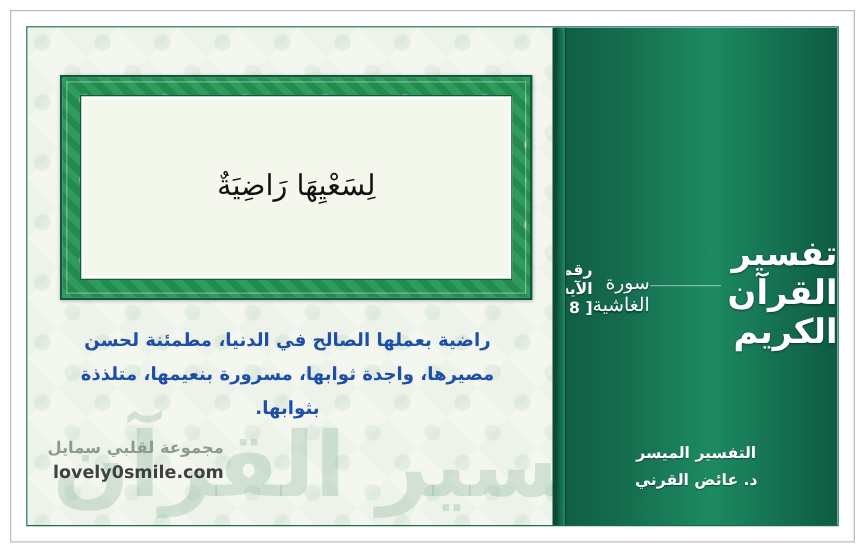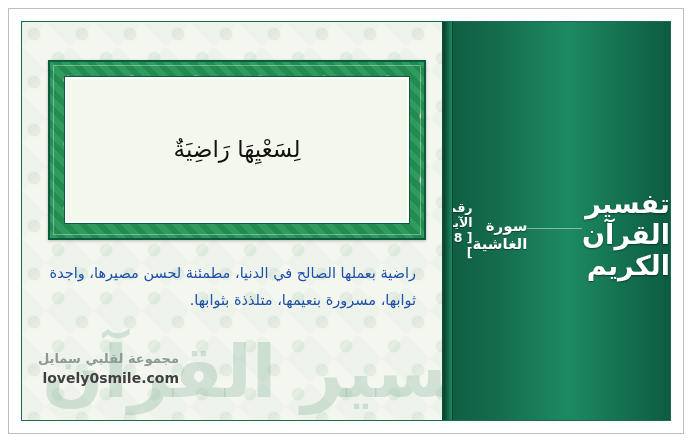--- a/index.html
+++ b/index.html
@@ -69,21 +69,21 @@
     text-shadow: 0 1px 2px rgba(0,0,0,0.45);
     direction: rtl;
   }
   .title-rule {
     width: 168px; height: 1px;
     background: rgba(255,255,255,0.45);
     margin: 14px 0 0 0;
   }
   .surah-name {
     margin-top: 28px;
-    font-size: 15px; font-weight: bold;
+    font-size: 15px; font-weight: normal;
     text-shadow: 0 1px 1px rgba(0,0,0,0.4);
   }
   .meta-line {
     margin-top: 18px;
     font-size: 12.5px; font-weight: bold;
     text-shadow: 0 1px 1px rgba(0,0,0,0.4);
   }
   .side-footer {
     position: absolute;
     bottom: 22px; left: 0; right: 0;
@@ -136,24 +136,25 @@
     font-size: 23px;
     color: #111111;
     direction: rtl;
     text-align: center;
     line-height: 1.7;
   }
 
   .tafsir {
     position: absolute;
     left: 22px; right: 26px; top: 238px;
+    text-align: center;
     direction: rtl;
     color: #1d4ea8;
     font-size: 14.5px;
-    font-weight: normal;
+    font-weight: bold;
     line-height: 1.85;
   }
 
   
   .watermark {
     position: absolute;
     left: 20px; bottom: 6px;
     font-size: 72px;
     color: rgba(120,170,140,0.28);
     font-weight: bold;
@@ -210,17 +211,21 @@
 
       <div class="side-panel">
         <div class="side-stripe"></div>
 
         <div class="book-title">تفسير القرآن الكريم</div>
         <div class="title-rule"></div>
 
         <div class="surah-name">سورة الغاشية</div>
         <div class="meta-line">رقم الآية [ 8 ]</div>
 
+        <div class="side-footer">
+          <div>التفسير الميسر</div>
+          <div>د. عائض القرني</div>
+        </div>
       </div>
 
     </div>
   </div>
 </div>
 
 </body></html>

